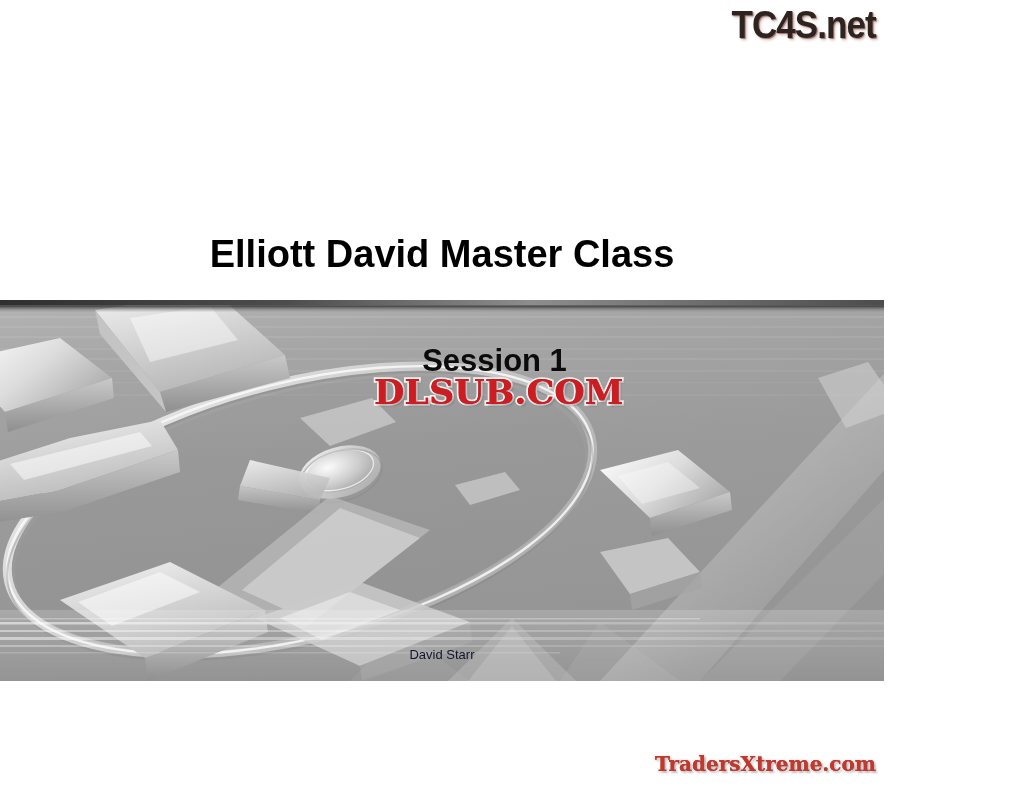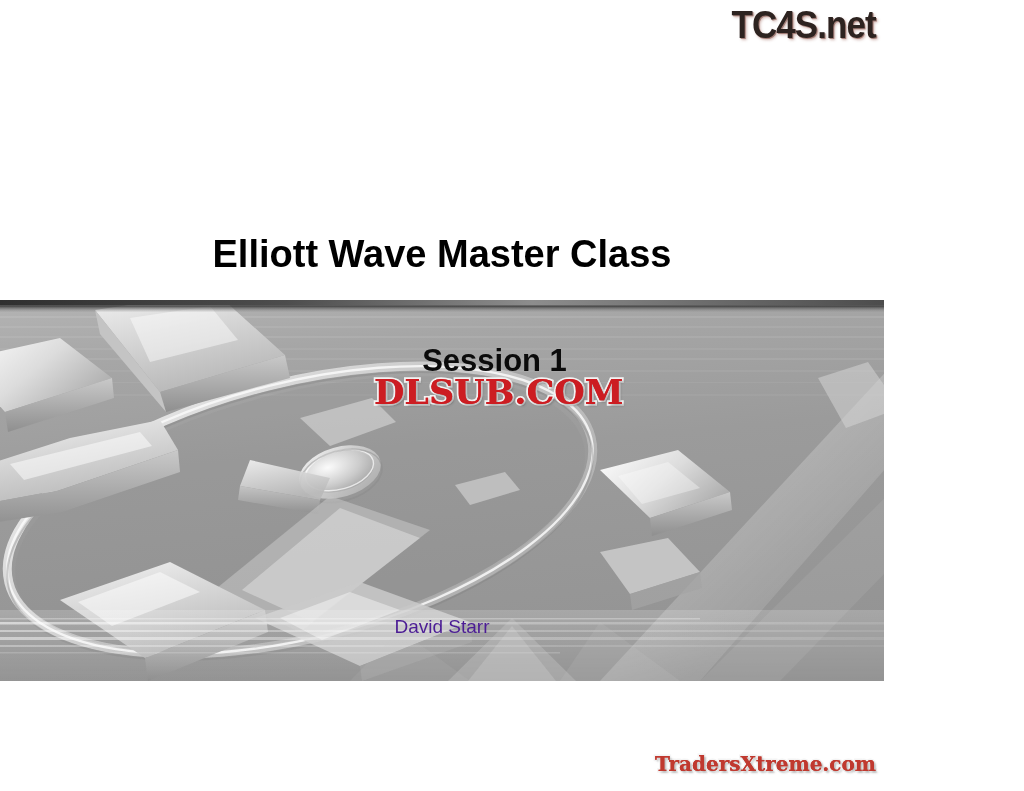--- a/index.html
+++ b/index.html
@@ -118,27 +118,27 @@
     color: #cc1d22;
     -webkit-text-stroke: 0;
     text-shadow: none;
   }
 
   
   .presenter-name {
     position: absolute;
     left: 0;
     right: 0;
-    top: 615px;
+    top: 643px;
     text-align: center;
     font-family: "Liberation Sans", sans-serif;
     font-weight: normal;
-    font-size: 19px;
+    font-size: 13px;
     line-height: 24px;
-    color: #4c1d95;
+    color: #0f172a;
     white-space: nowrap;
   }
 
   
   .tx-brand {
     position: absolute;
     right: 8px;
     bottom: 8px;
     font-family: "DejaVu Serif", serif;
     font-weight: bold;
@@ -164,21 +164,21 @@
 
   .stack-wrap { position: relative; display: inline-block; }
 </style>
 </head>
 <body>
 
 <div class="slide">
 
   <div class="tc4s-brand">TC4S.net</div>
 
-  <div class="slide-title">Elliott Wave Master Class</div>
+  <div class="slide-title">Elliott David Master Class</div>
 
   <div class="hero-band">
     <svg class="hero-svg" viewBox="0 0 1024 381" preserveAspectRatio="none">
       <defs>
         <linearGradient id="bandBase" x1="0" y1="0" x2="0.25" y2="1">
           <stop offset="0%" stop-color="#b4b4b4"></stop>
           <stop offset="18%" stop-color="#a6a6a6"></stop>
           <stop offset="48%" stop-color="#9b9b9b"></stop>
           <stop offset="100%" stop-color="#949494"></stop>
         </linearGradient>

